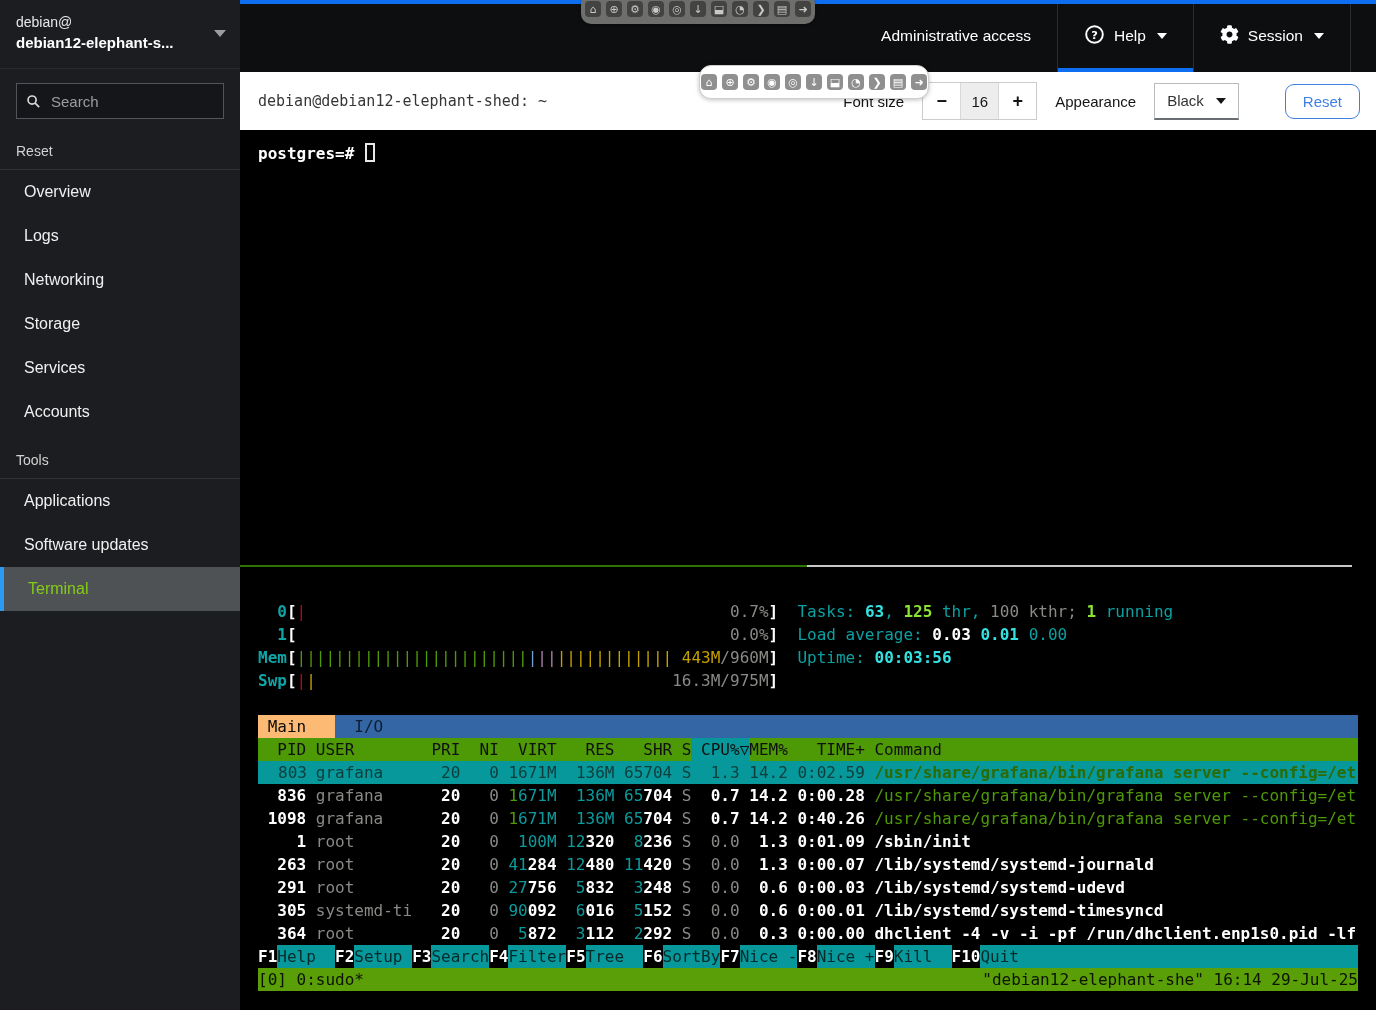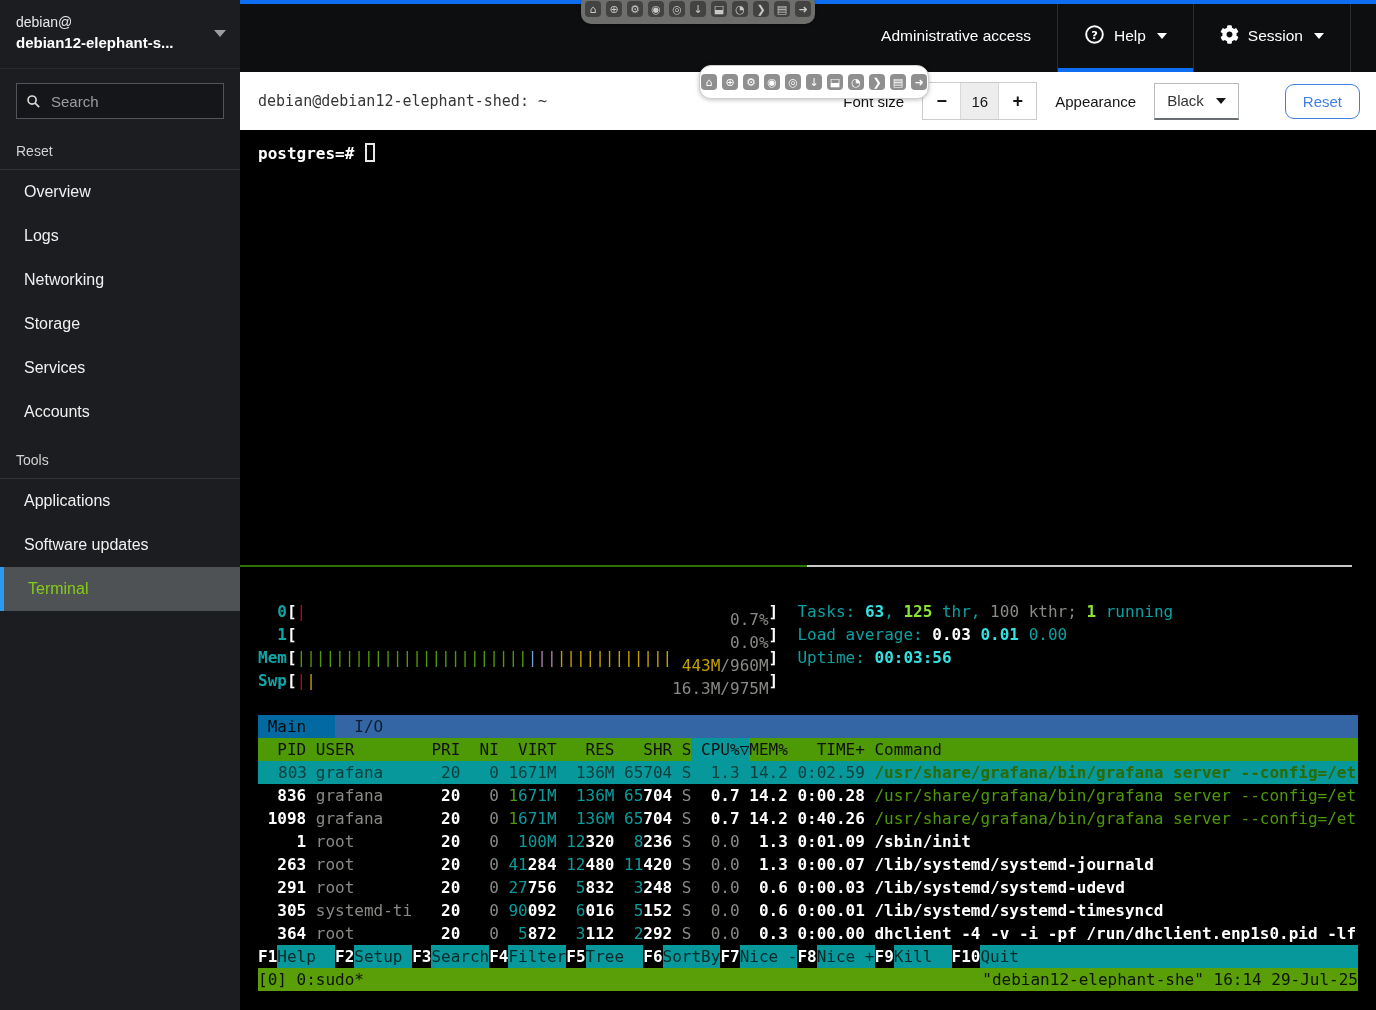--- a/index.html
+++ b/index.html
@@ -59,30 +59,30 @@
   .prompt-line{position:absolute;left:18px;top:12px;white-space:pre;font-weight:bold;color:#fff}
   .cursor{display:inline-block;width:10px;height:19px;border:2px solid #e8e8e8;vertical-align:-3px;margin-left:1px;box-sizing:border-box}
   .pane-divider{position:absolute;left:0;top:435px;height:2px;width:1112px;display:flex}
   .pane-divider .seg-green{width:567px;height:100%;background:#2f7400}
   .pane-divider .seg-gray{flex:1;height:100%;background:#c8c8c8}
   .htop{position:absolute;left:18px;top:470px;width:1100px}
   .tline{height:23px;white-space:pre}
   .tline span{white-space:pre}
   .mlabel{display:inline-block;width:3ch;text-align:right}
   .minner{display:inline-block;width:49ch;position:relative;vertical-align:top}
-  .mval{position:absolute;right:0;top:8px}
+  .mval{position:absolute;right:0;top:0}
   .blank-line{height:23px}
   
   .c-cy{color:#0ba0a2}.c-cyb{color:#0fa5a7;font-weight:bold}.c-cybb{color:#34e2e2;font-weight:bold}
   .c-grb{color:#8ae234;font-weight:bold}.c-dim{color:#878a85}.c-wb{color:#ffffff;font-weight:bold}
   .c-red{color:#cc0000}.c-grn{color:#4e9a06}.c-yel{color:#c4a000}.c-blu{color:#729fcf}.c-pur{color:#ad7fa8}
   .c-t{color:#0b9b9d}
   
   .tabbar{height:23px;display:flex}
-  .tab-main{background:#0369a1;color:#0c0c0c;width:8ch;white-space:pre}
+  .tab-main{background:#fdba74;color:#0c0c0c;width:8ch;white-space:pre}
   .tab-rest{background:#3465a4;color:#0c1e33;flex:1;white-space:pre}
   .phead{height:23px;display:flex;background:#4e9a06;color:#101010}
   .prow{height:23px;display:flex;color:#eee}
   .prow.sel{background:#06989a}
   .prow.sel span{color:#0e3d3c !important;font-weight:normal !important}
   .prow.sel .cmd span{color:#2e6a04 !important;font-weight:bold !important}
   .cell{display:inline-block;white-space:pre;overflow:hidden;box-sizing:border-box}
   .cell.r{text-align:right}
   .cmd{flex:1;overflow:hidden;white-space:pre}
   .hd-cpu{background:#06989a}

